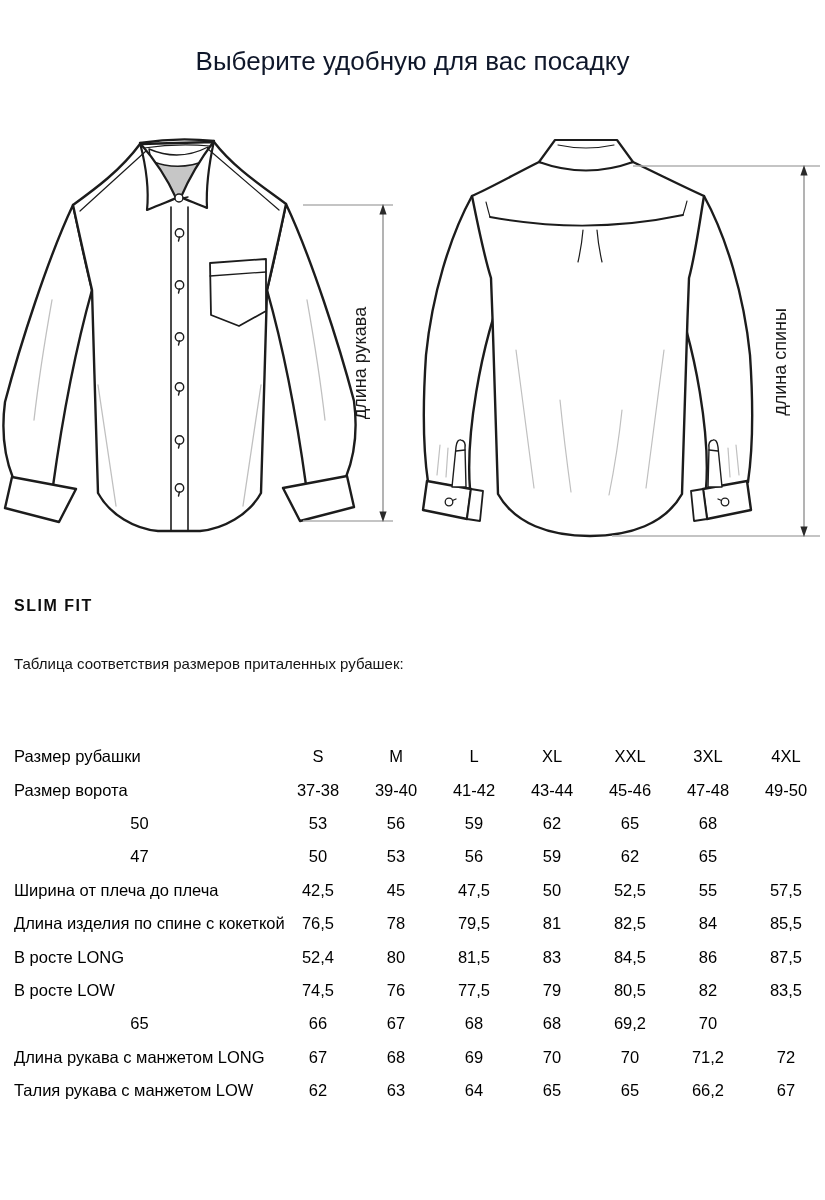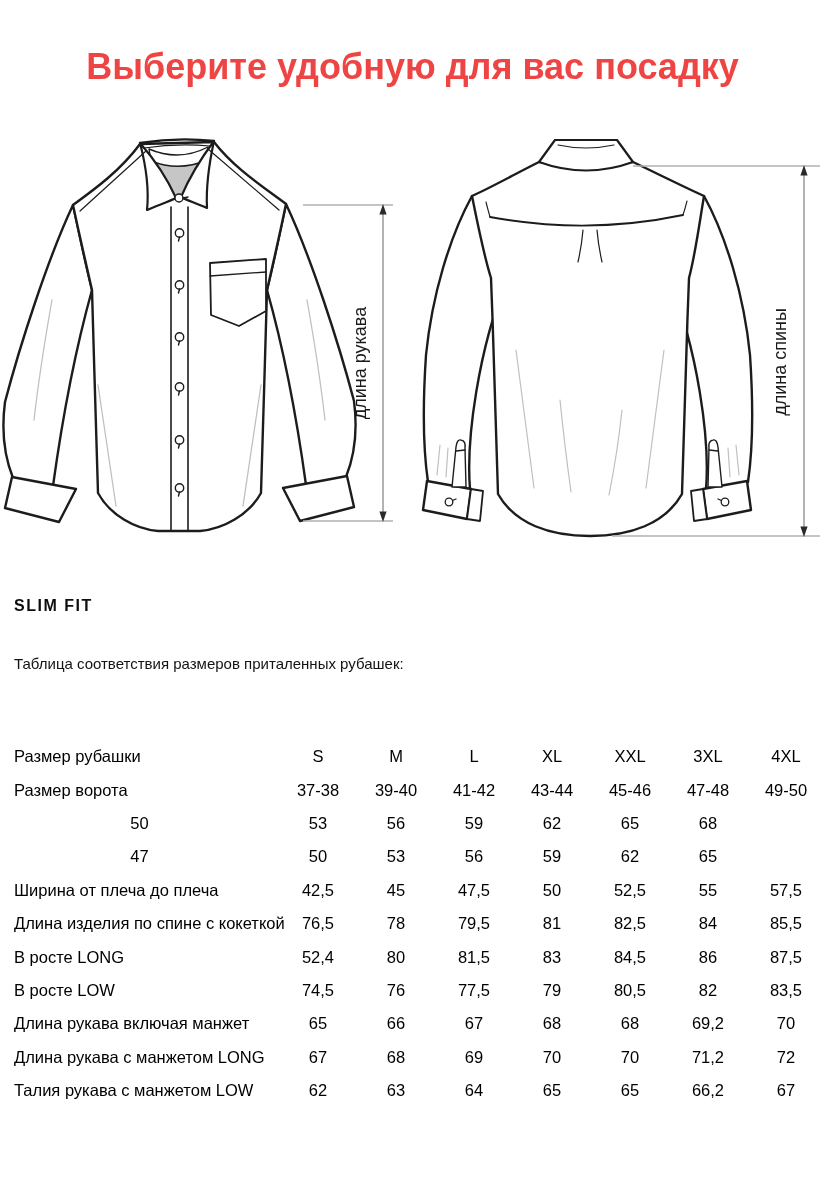--- a/index.html
+++ b/index.html
@@ -1,19 +1,19 @@
 <!DOCTYPE html>
 <html><head>
 <meta charset="utf-8">
 <style>
   html,body{margin:0;padding:0;background:#ffffff;}
   .page{position:relative;width:825px;height:1200px;background:#fff;overflow:hidden;
         font-family:"Liberation Sans","DejaVu Sans",sans-serif;color:#111;}
   .title{position:absolute;top:46px;left:0;right:0;text-align:center;
-         font-size:36px;font-weight:700;color:#ef4444;}
+         font-size:26px;font-weight:400;color:#0f172a;}
   .figure{position:absolute;top:110px;left:0;width:825px;height:470px;}
   .figure svg{display:block;}
   svg text{font-family:"Liberation Sans","DejaVu Sans",sans-serif;font-size:18px;fill:#1a1a1a;}
   .slim-heading{position:absolute;top:597px;left:14px;font-size:16px;font-weight:700;
                 letter-spacing:1.5px;color:#0d0d0d;}
   .caption{position:absolute;top:655px;left:14px;font-size:15px;color:#131313;}
   .size-table{position:absolute;top:740px;left:0;width:825px;font-size:16.5px;color:#000000;}
   .trow{display:grid;grid-template-columns:279px repeat(7,78px);height:33.4px;align-items:center;}
   .tcell{text-align:center;white-space:nowrap;}
   .tlabel{text-align:left;padding-left:14px;white-space:nowrap;}
@@ -230,21 +230,20 @@
         <div class="tcell tlabel">В росте LOW</div>
         <div class="tcell">74,5</div>
         <div class="tcell">76</div>
         <div class="tcell">77,5</div>
         <div class="tcell">79</div>
         <div class="tcell">80,5</div>
         <div class="tcell">82</div>
         <div class="tcell">83,5</div>
       </div>
       <div class="trow">
-        <div class="tcell tlabel">Длина рукава включая манжет</div>
         <div class="tcell">65</div>
         <div class="tcell">66</div>
         <div class="tcell">67</div>
         <div class="tcell">68</div>
         <div class="tcell">68</div>
         <div class="tcell">69,2</div>
         <div class="tcell">70</div>
       </div>
       <div class="trow">
         <div class="tcell tlabel">Длина рукава с манжетом LONG</div>

